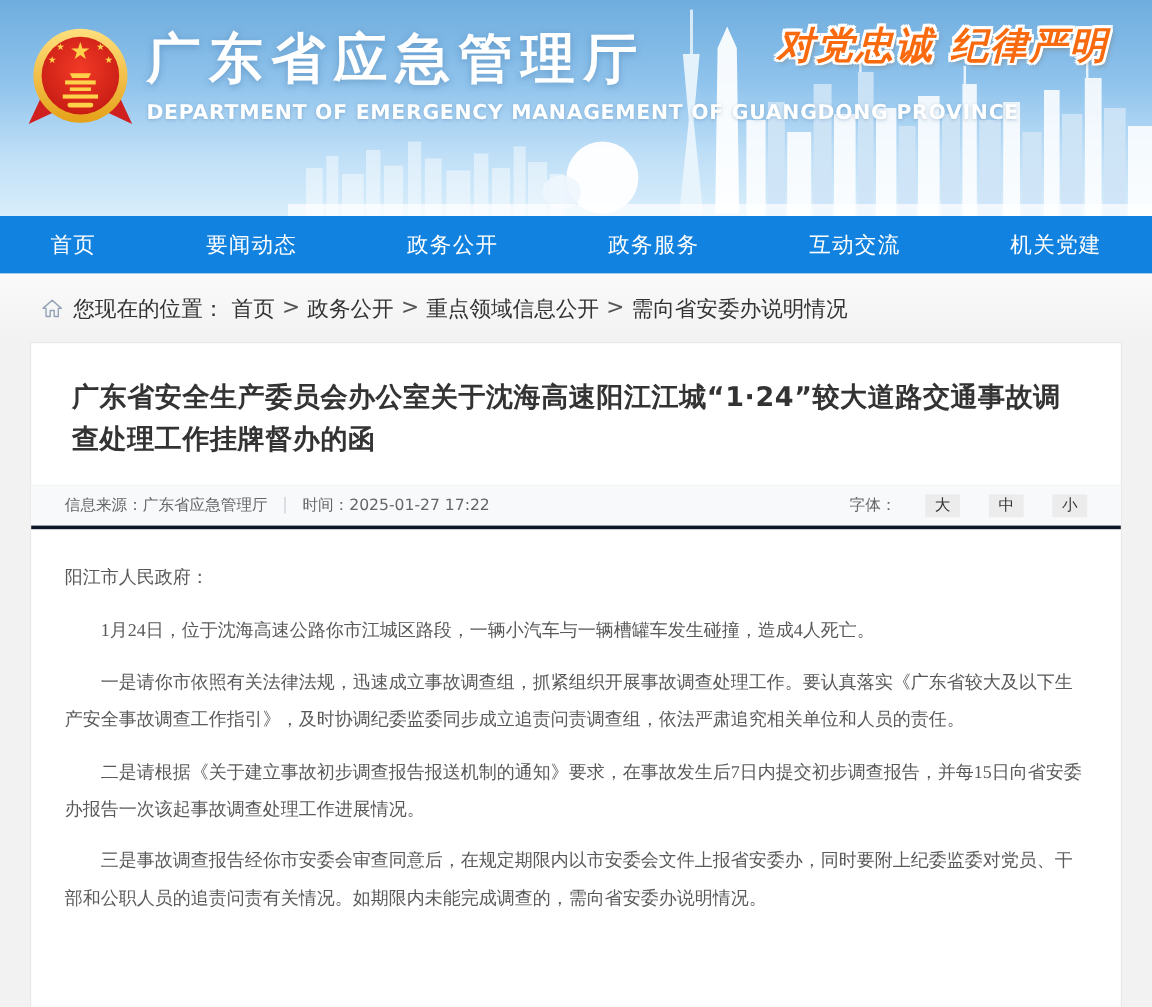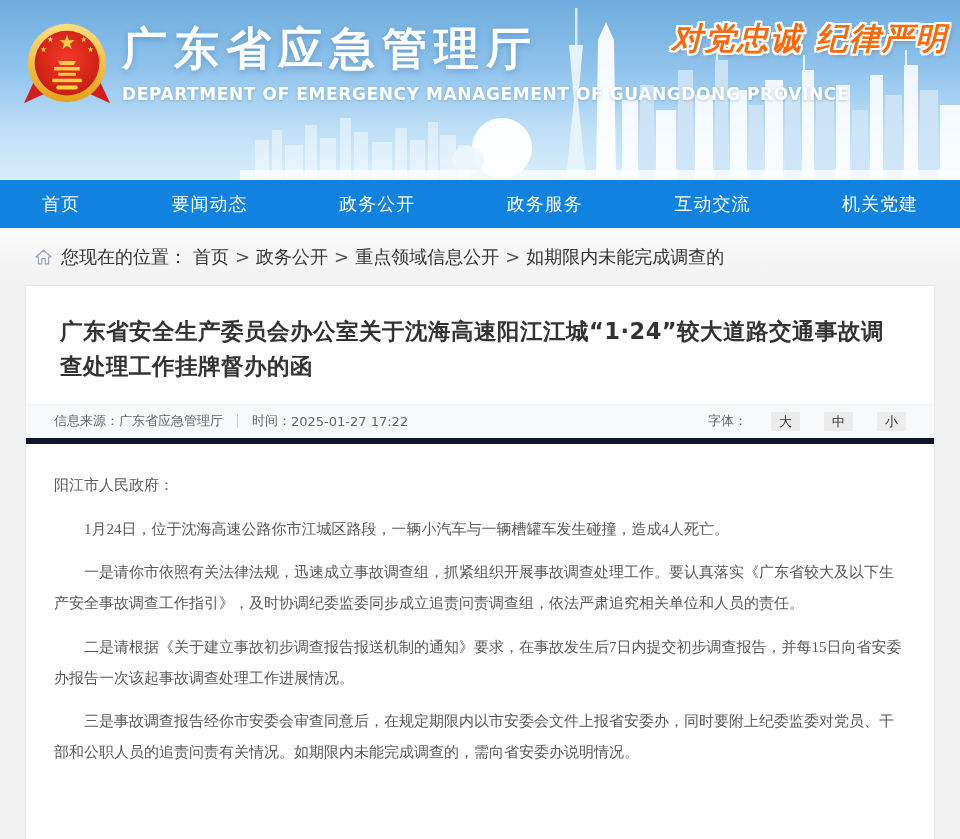--- a/index.html
+++ b/index.html
@@ -22,21 +22,21 @@
   .site-title-block { position: absolute; left: 122px; top: 22px; }
   .site-title {
     color: #ffffff; font-size: 45px; font-weight: bold; letter-spacing: 7px;
     text-shadow: 0 2px 6px rgba(40,90,140,.35); line-height: 1.2; white-space: nowrap;
   }
   .site-subtitle {
     color: #ffffff; font-size: 17px; font-weight: bold; letter-spacing: 0.6px;
     margin-top: 8px; text-shadow: 0 1px 3px rgba(40,90,140,.3); white-space: nowrap;
   }
   .slogan {
-    position: absolute; right: 12px; top: 14px; text-align: right;
+    position: absolute; right: 36px; top: 14px; text-align: right;
     font-size: 31px; font-weight: bold; font-style: italic;
     color: #f96a0e; letter-spacing: 2px; line-height: 1.55; white-space: nowrap;
     text-shadow: 2px 0 0 #fff, -2px 0 0 #fff, 0 2px 0 #fff, 0 -2px 0 #fff,
                  2px 2px 0 #fff, -2px -2px 0 #fff, 2px -2px 0 #fff, -2px 2px 0 #fff,
                  2px 3px 4px rgba(120,60,0,.35);
   }
 
   
   .topnav {
     height: 48px; background: #1182df;
@@ -64,21 +64,21 @@
     margin: 0 25px; background: #ffffff;
     border: 1px solid #e9e9e9; border-bottom: none;
     height: 557px;
   }
   .article-title {
     font-size: 22.5px; font-weight: bold; color: #333; text-align: left;
     line-height: 1.55; padding: 28px 34px 14px; letter-spacing: 0.5px;
   }
   .meta-row {
     display: flex; align-items: center; justify-content: space-between;
-    background: #f7f9fb; border-top: 1px solid #f0f2f4; border-bottom: 6px solid #0f172a;
+    background: #f7f9fb; border-top: 1px solid #f0f2f4; border-bottom: 3px solid #0f172a;
     padding: 7px 28px; font-size: 13px; color: #666; margin-top: 6px;
   }
   .meta-left { display: flex; align-items: center; }
   .meta-divider { width: 1px; height: 14px; background: #c9ced4; margin: 0 14px; }
   .meta-right { display: flex; align-items: center; gap: 24px; }
   .font-size-btn {
     background: #ececec; color: #333; border: none; cursor: pointer;
     font-size: 13px; padding: 3px 8px; line-height: 1; font-family: inherit;
   }
   .article-body { padding: 26px 28px 0; font-size: 15px; color: #595959; }
@@ -195,21 +195,21 @@
   <svg class="home-icon" viewBox="0 0 20 18" xmlns="http://www.w3.org/2000/svg">
     <path d="M10 1 L19 9 L16 9 L16 17 L12 17 L12 11 L8 11 L8 17 L4 17 L4 9 L1 9 Z" fill="none" stroke="#93a3b5" stroke-width="1.4" stroke-linejoin="round"></path>
   </svg>
   <span class="crumb-prefix">您现在的位置：</span>
   <a class="crumb-link">首页</a>
   <span class="crumb-sep">&gt;</span>
   <a class="crumb-link">政务公开</a>
   <span class="crumb-sep">&gt;</span>
   <a class="crumb-link">重点领域信息公开</a>
   <span class="crumb-sep">&gt;</span>
-  <span class="crumb-current">如期限内未能完成调查的</span>
+  <span class="crumb-current">需向省安委办说明情况</span>
 </div>
 
 <main class="content-card">
   <h1 class="article-title">广东省安全生产委员会办公室关于沈海高速阳江江城“1·24”较大道路交通事故调查处理工作挂牌督办的函</h1>
 
   <div class="meta-row">
     <div class="meta-left">
       <span>信息来源：</span>
       <span>广东省应急管理厅</span>
       <span class="meta-divider"></span>

